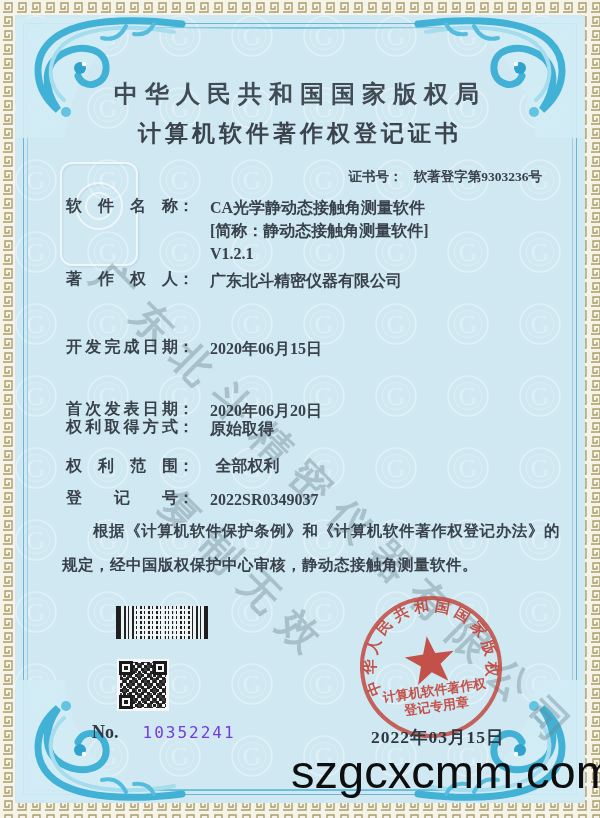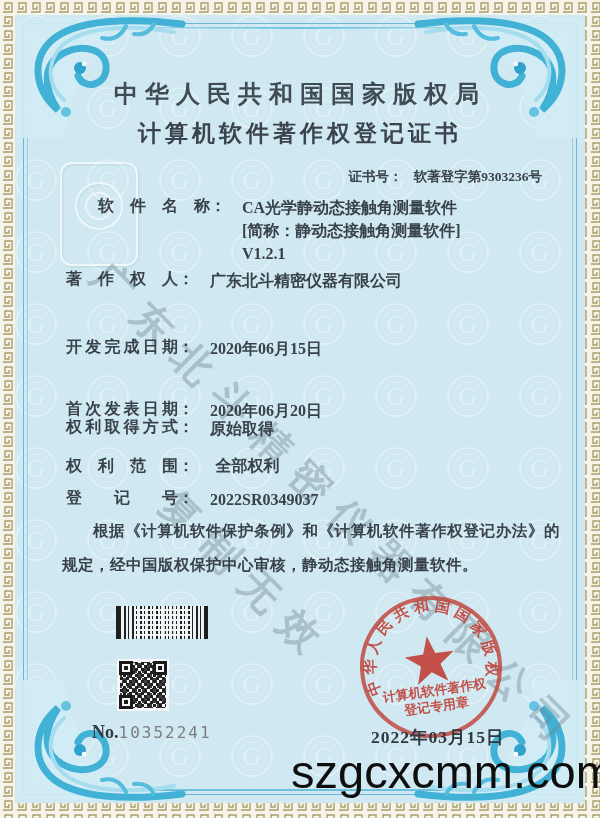--- a/index.html
+++ b/index.html
@@ -29,21 +29,21 @@
              font-weight:bold;letter-spacing:7px;color:#414b54;}
   .certtitle{position:absolute;left:0;right:0;top:118px;text-align:center;font-size:23px;
              font-weight:bold;letter-spacing:4px;color:#3b444d;}
   .certno{position:absolute;right:58px;top:168px;font-size:13.5px;font-weight:bold;color:#3b444d;}
   .certno .v{margin-left:8px;}
   
   .frow{position:absolute;left:66px;font-size:16px;font-weight:bold;color:#39424a;white-space:nowrap;}
   .frow .lbl{display:inline-block;width:112px;text-align:justify;text-align-last:justify;vertical-align:top;}
   .frow .col{vertical-align:top;}
   .frow .val{display:inline-block;margin-left:12px;vertical-align:top;line-height:23px;}
-  .r0{top:196px;margin-left:32px;} .r1{top:269px;} .r2{top:337px;} .r3{top:399px;}
+  .r0{top:196px;} .r1{top:269px;} .r2{top:337px;} .r3{top:399px;}
   .r4{top:417px;} .r5{top:456px;font-family:Liberation Mono, monospace;} .r6{top:488px;}
   
   .statement{position:absolute;left:62px;top:514px;width:498px;font-size:15.5px;font-weight:bold;
              color:#39424a;line-height:34px;text-indent:2em;text-align:justify;letter-spacing:.5px;}
   
   .barcode{position:absolute;left:116px;top:606px;width:92px;height:33px;background-color:rgba(248,248,248,.65);
            background-image:repeating-linear-gradient(90deg,#222 0 2px,transparent 2px 4px,#222 4px 5px,transparent 5px 8px);}
   .barcode .noise{position:absolute;left:18px;right:16px;top:0;bottom:0;
            background-image:repeating-linear-gradient(0deg,transparent 0 3px,rgba(246,248,248,.95) 3px 5px),
                             repeating-linear-gradient(90deg,transparent 0 3px,rgba(246,248,248,.8) 3px 4px,transparent 4px 9px);}
@@ -53,21 +53,21 @@
   .qr{position:absolute;left:117px;top:659px;width:52px;height:52px;background:#f6f7f7;}
   .qr .mods{position:absolute;inset:3px;
         background:repeating-conic-gradient(#1f1f1f 0 25%,transparent 0 50%) 0 0/6px 6px,
                    repeating-conic-gradient(rgba(31,31,31,.85) 0 25%,transparent 0 50%) 2px 1px/10px 10px;}
   .qr .fp{position:absolute;width:14px;height:14px;border:3px solid #1a1a1a;background:#f6f7f7;box-sizing:border-box;}
   .qr .fp::after{content:"";position:absolute;left:2px;top:2px;width:4px;height:4px;background:#1a1a1a;}
   .fp1{left:2px;top:2px;} .fp2{right:2px;top:2px;} .fp3{left:2px;bottom:2px;}
   
   .serial{position:absolute;left:92px;top:722px;font-size:18px;color:#2f3a42;font-weight:bold;}
   .serial .num{font-family:"DejaVu Sans Mono",monospace;font-weight:normal;font-size:16px;
-               color:#737373;letter-spacing:2px;margin-left:0;opacity:.9;}
+               color:#6d28d9;letter-spacing:2px;margin-left:24px;opacity:.9;}
   
   .stamp{position:absolute;left:356px;top:592px;width:150px;height:150px;transform:rotate(-8deg);opacity:.92;}
   .issuedate{position:absolute;left:371px;top:725px;font-size:17.5px;font-weight:bold;color:#2e3840;letter-spacing:1px;}
   
   .site{position:absolute;left:291px;top:744px;font-family:"Liberation Sans",sans-serif;
         font-size:47px;color:#0e0e0e;white-space:nowrap;}
   svg.bgsvg{position:absolute;left:0;top:0;}
 </style>
 </head>
 <body>

